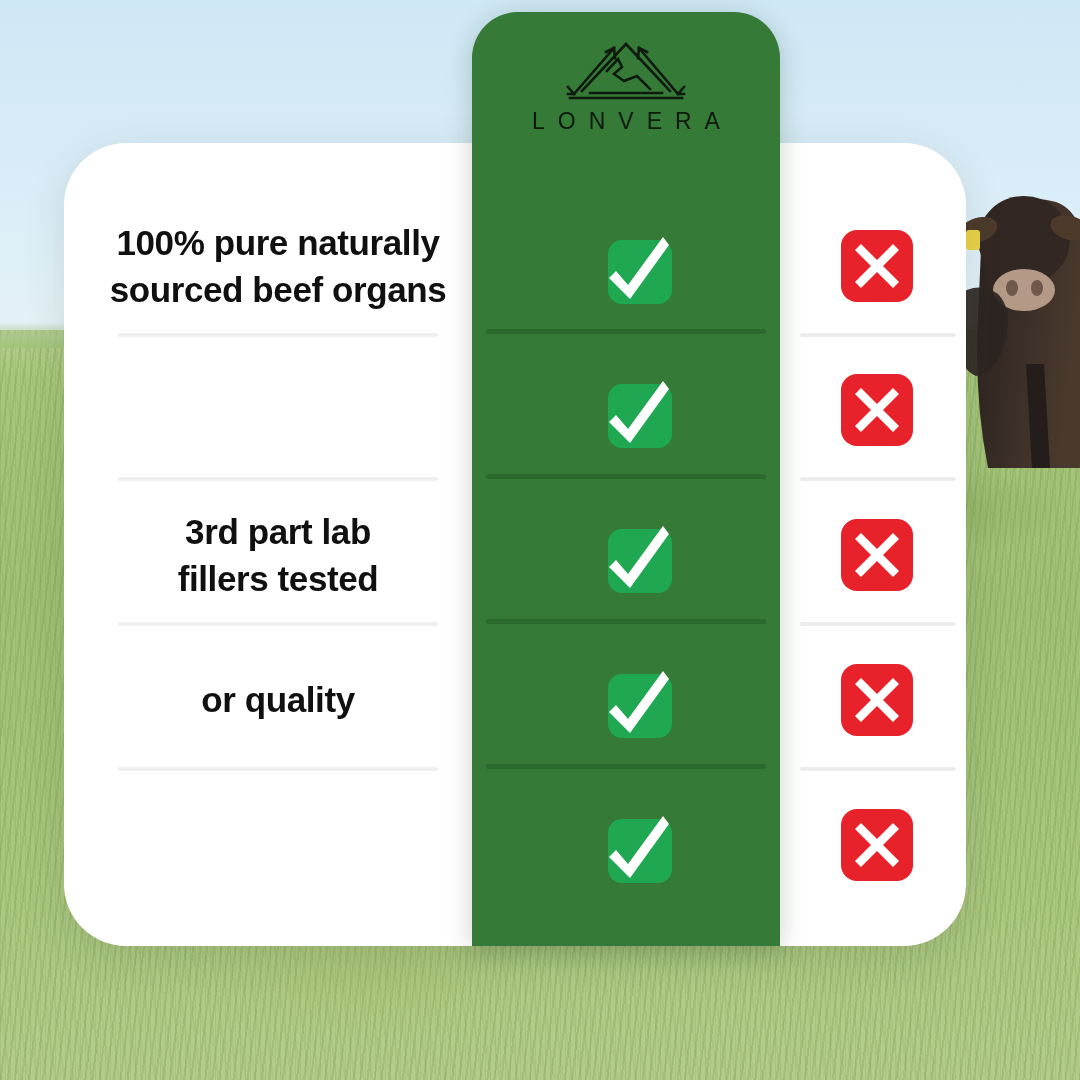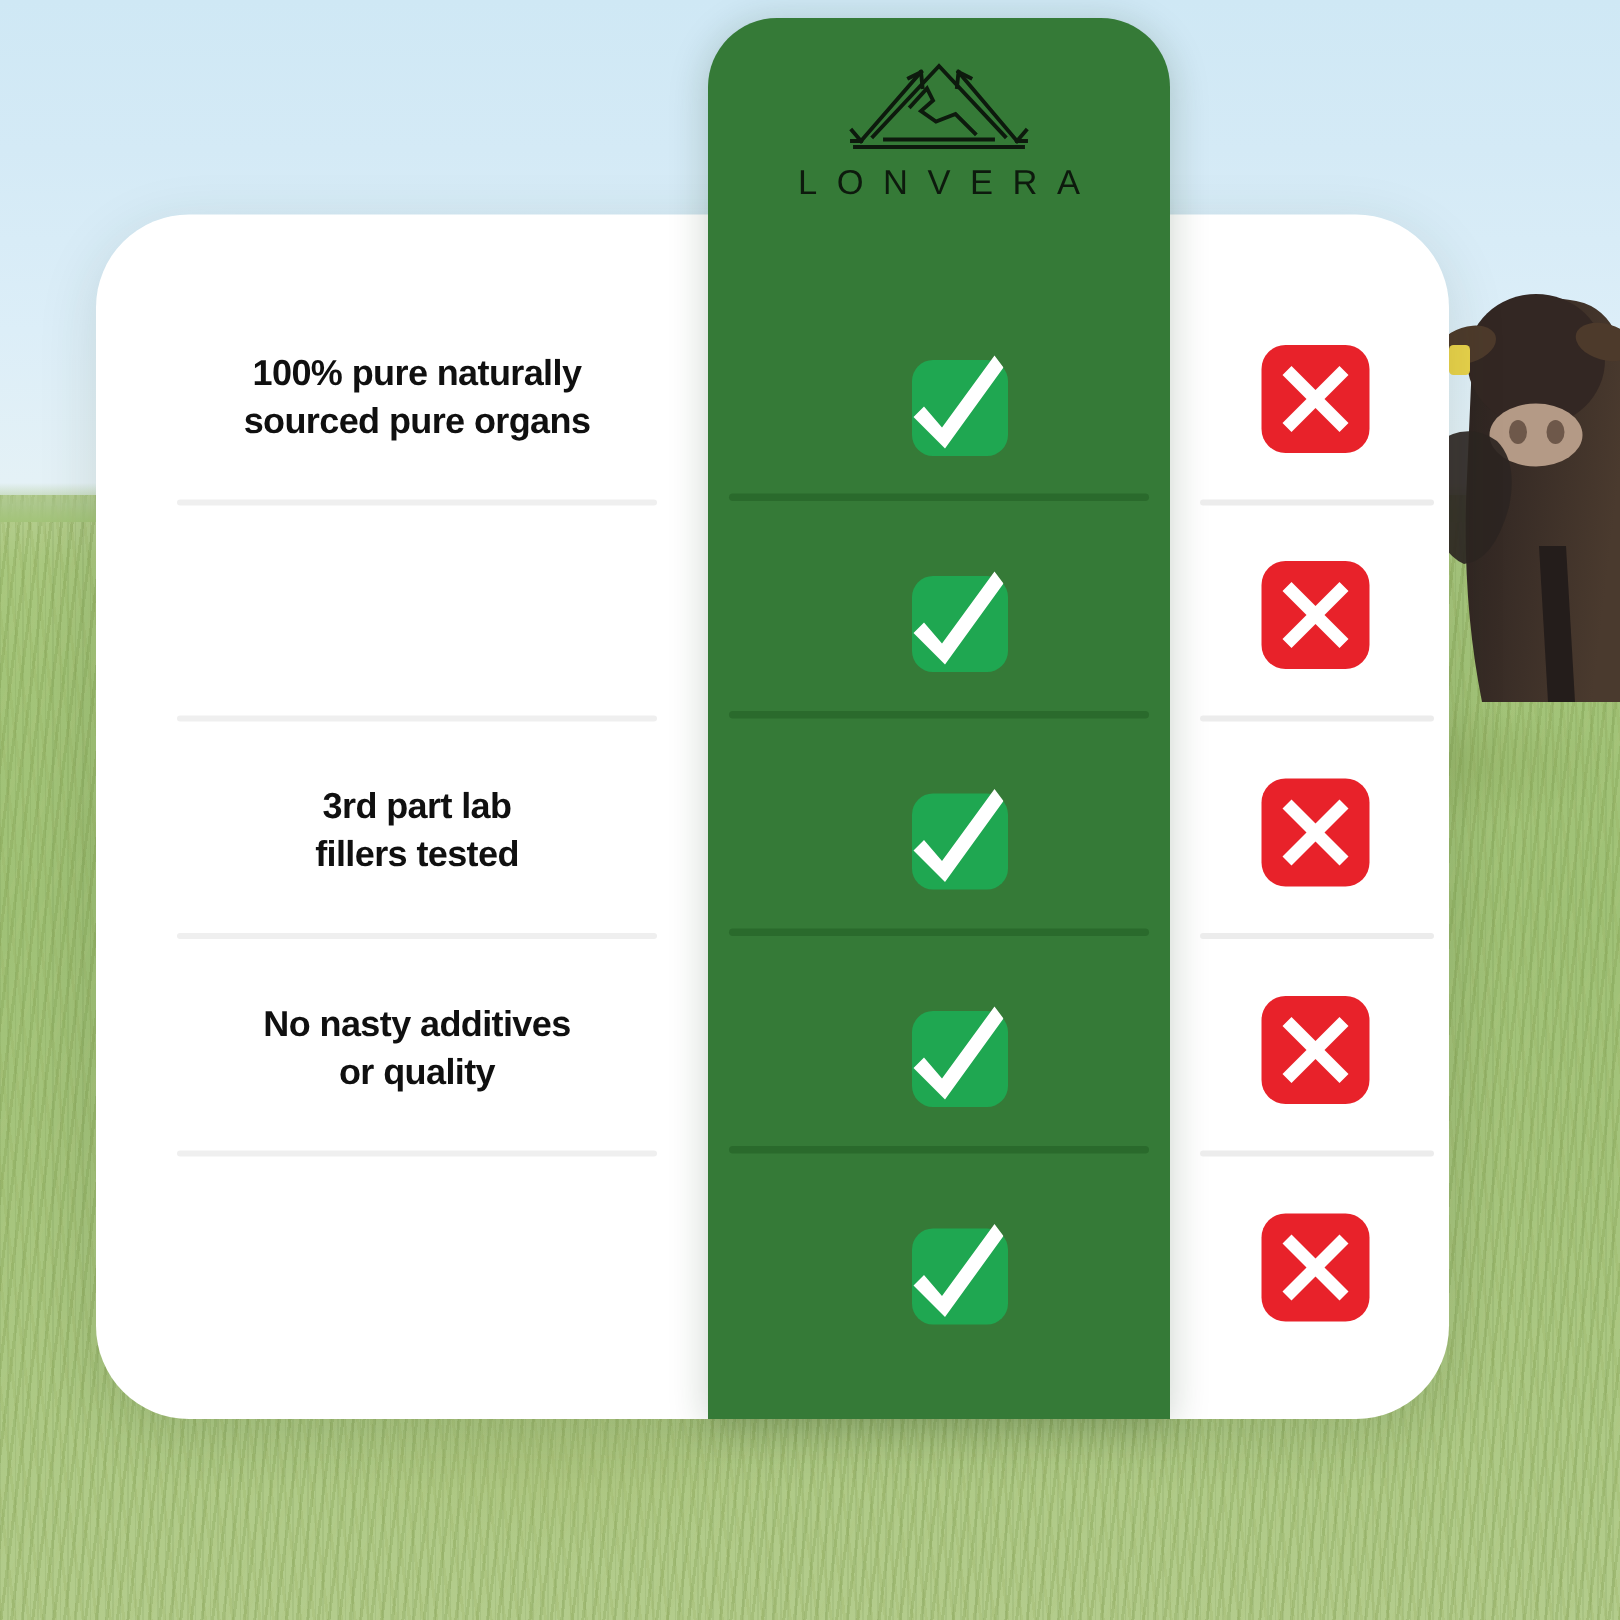--- a/index.html
+++ b/index.html
@@ -148,21 +148,21 @@
 
   .feature-text {
     position: absolute;
     left: 82px;
     width: 392px;
     top: 50%;
     transform: translateY(-50%);
     text-align: center;
     font-family: "Liberation Sans", sans-serif;
     font-weight: 700;
-    font-size: 24px;
+    font-size: 35px;
     line-height: 1.35;
     color: #101010;
     letter-spacing: -0.4px;
   }
 
   
   .check-cell {
     position: absolute;
     left: 561px;
     width: 130px;
@@ -291,21 +291,21 @@
 
     <div class="green-sep" style="top:317px"></div>
     <div class="green-sep" style="top:462px"></div>
     <div class="green-sep" style="top:607px"></div>
     <div class="green-sep" style="top:752px"></div>
   </div>
 
   <div class="row" style="top:194px">
     <div class="feature-text">
       <div>100% pure naturally</div>
-      <div>sourced pure organs</div>
+      <div>sourced beef organs</div>
     </div>
     <div class="check-cell">
       <div class="check-icon">
         <div class="sq"></div>
         <svg width="86" height="86" viewBox="0 0 86 86">
           <path d="M33 48 L45 62 L80 14 L86 22 L47 76 L26 55 Z" fill="#ffffff"></path>
         </svg>
       </div>
     </div>
     <div class="x-cell">
@@ -360,21 +360,20 @@
           <path d="M20 14 L36 30 L52 14 L58 20 L42 36 L58 52 L52 58 L36 42 L20 58 L14 52 L30 36 L14 20 Z" fill="#ffffff"></path>
         </svg>
       </div>
     </div>
     <div class="divider-left" style="top:139px"></div>
     <div class="divider-right" style="top:139px"></div>
   </div>
 
   <div class="row" style="top:628px">
     <div class="feature-text">
-      <div>No nasty additives</div>
       <div>or quality</div>
     </div>
     <div class="check-cell">
       <div class="check-icon">
         <div class="sq"></div>
         <svg width="86" height="86" viewBox="0 0 86 86">
           <path d="M33 48 L45 62 L80 14 L86 22 L47 76 L26 55 Z" fill="#ffffff"></path>
         </svg>
       </div>
     </div>

